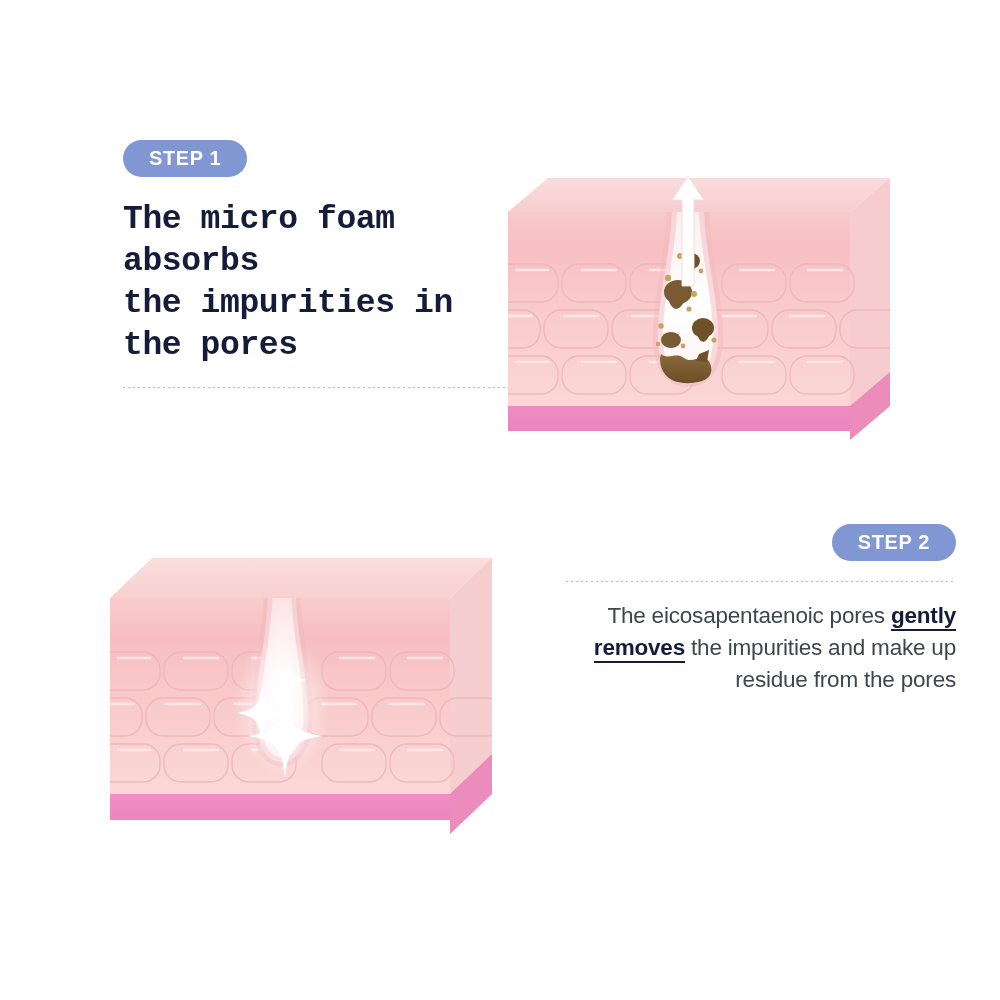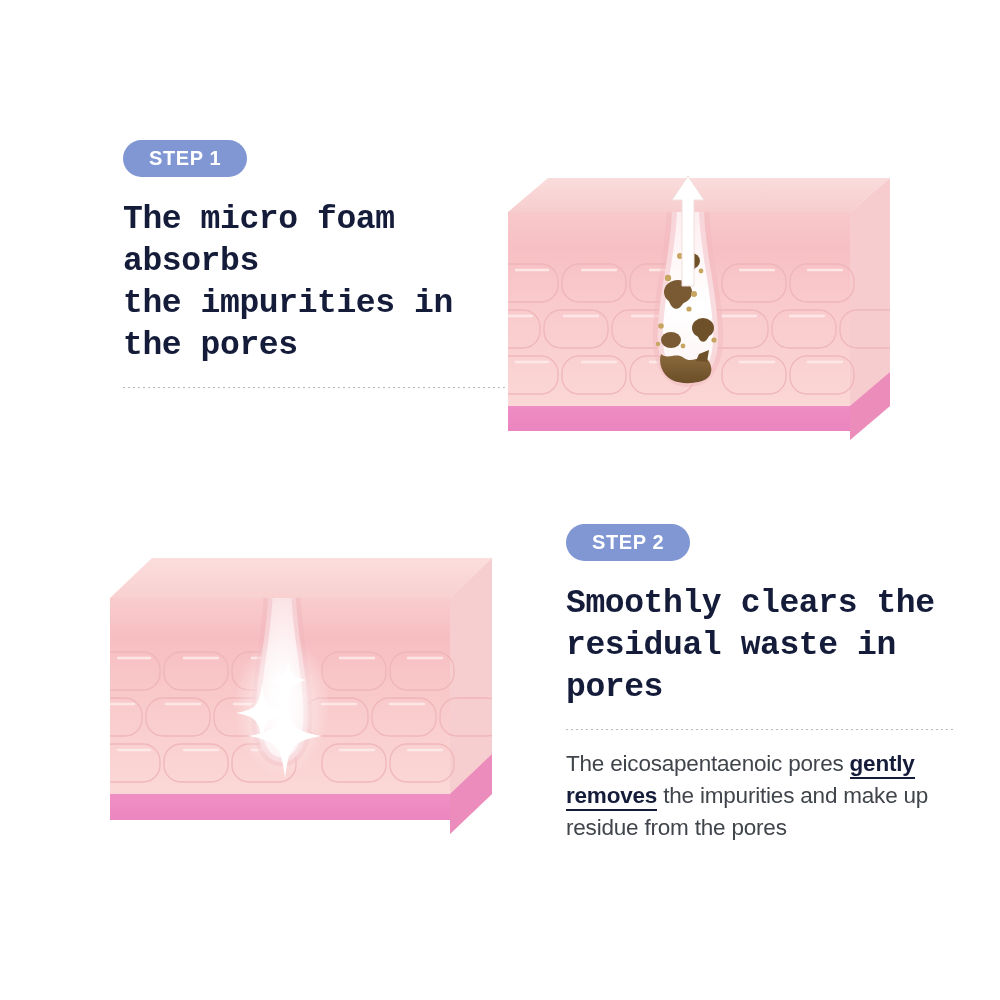--- a/index.html
+++ b/index.html
@@ -17,21 +17,21 @@
   }
   .page {
     position: absolute;
     inset: 0;
     background: #ffffff;
   }
 
   
   .text-block { position: absolute; }
   #step1-text { left: 96px; top: 140px; width: 400px; margin-left: 27px; }
-  #step2-text { left: 566px; top: 524px; width: 390px; }
+  #step2-text { left: 566px; top: 524px; width: 390px; text-align: right; }
 
   .step-badge {
     display: inline-block;
     background: #8097d4;
     color: #ffffff;
     border-radius: 22px;
     padding: 8px 26px 9px 26px;
     font-size: 20px;
     font-weight: 700;
     letter-spacing: 0.6px;
@@ -301,24 +301,20 @@
                  C149,174 146,171 126,167 C146,163 149,160 152,138 Z"></path>
         <path d="M175,148 C179,180 183,185 212,190 C183,195 179,200 175,232
                  C171,200 167,195 138,190 C167,185 171,180 175,148 Z"></path>
       </g>
     </svg>
   </div>
 
   <div class="text-block" id="step2-text">
     <div class="step-badge">STEP 2</div>
 
-    <h2 class="headline">
-      <span>Smoothly clears the</span><br>
-      <span>residual waste in pores</span>
-    </h2>
 
     <div class="divider"></div>
 
     <p class="body-copy">
       <span>The eicosapentaenoic pores </span><span class="emph">gently removes</span><span> the impurities and make up residue from the pores</span>
     </p>
   </div>
 
 </div>
 

